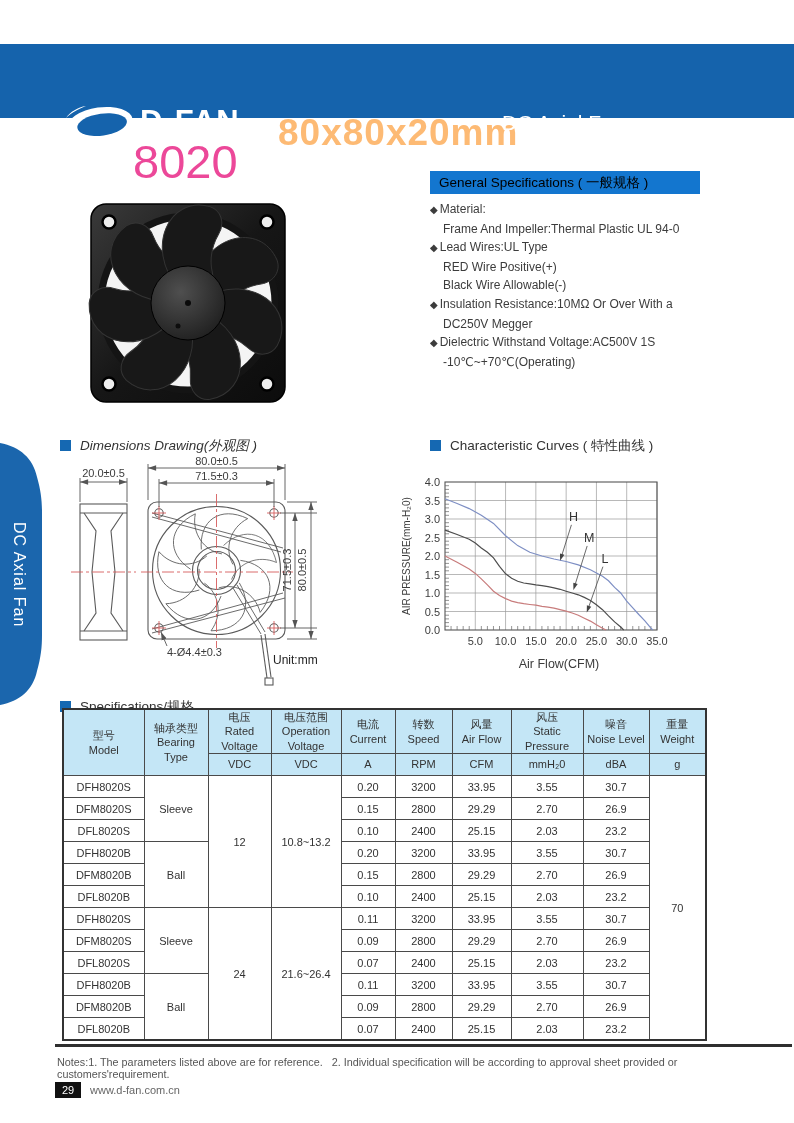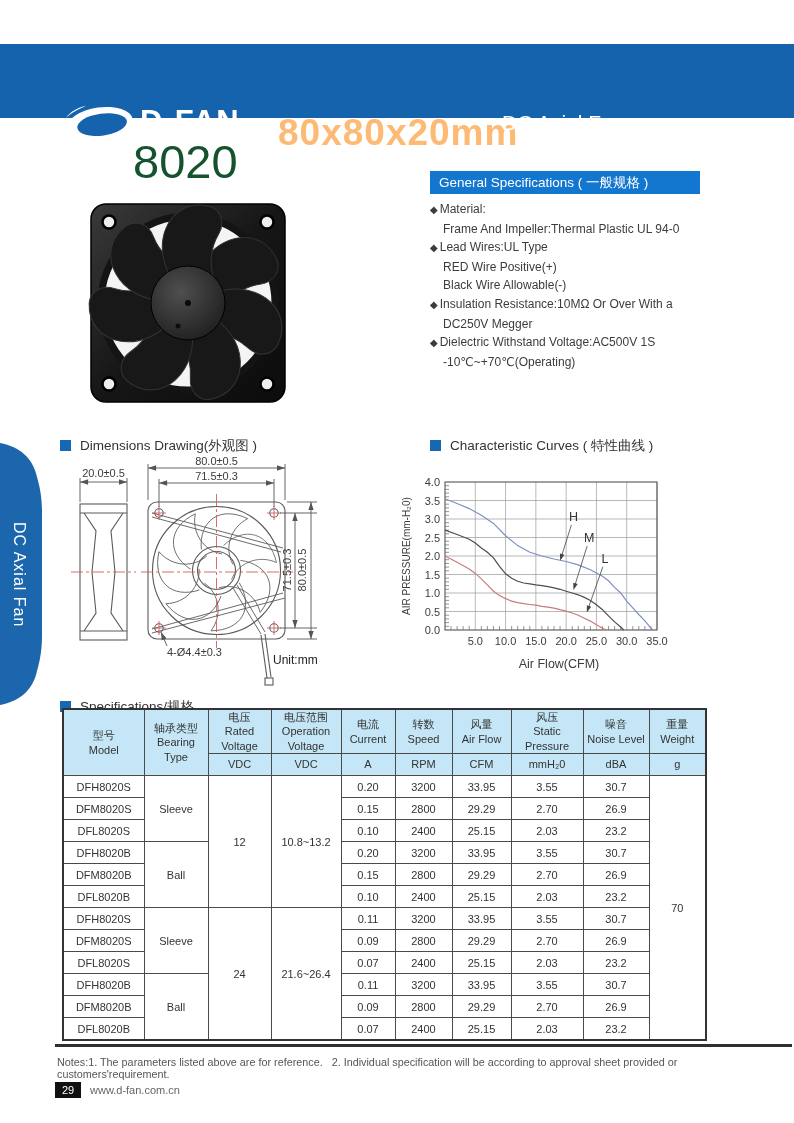--- a/index.html
+++ b/index.html
@@ -9,33 +9,33 @@
   .band{position:absolute;left:0;top:44px;width:794px;height:74px;background:#1563ac;}
   .brand{position:absolute;left:140px;top:60px;color:#fff;font-size:31px;font-weight:bold;letter-spacing:1px;}
   .size-title{position:absolute;left:278px;top:68px;color:#fdba74;font-size:37px;font-weight:bold;letter-spacing:1px;}
   .product-title{position:absolute;left:502px;top:67px;color:#fff;font-size:21px;}
   .logo-svg{position:absolute;left:60px;top:54px;}
   
   .tab-svg{position:absolute;left:0;top:443px;}
   .tab-label{position:absolute;left:4px;top:455px;height:240px;width:30px;display:flex;align-items:center;justify-content:center;
              writing-mode:vertical-rl;color:#fff;font-size:16px;letter-spacing:1px;}
   
-  .model-no{position:absolute;left:133px;top:134px;font-size:47px;color:#14532d;}
+  .model-no{position:absolute;left:133px;top:134px;font-size:47px;color:#ec4899;}
   .fan-photo{position:absolute;left:88px;top:198px;}
   
-  .gs-bar{position:absolute;left:430px;top:171px;width:270px;height:23px;background:#1376cf;color:#ffffff;
+  .gs-bar{position:absolute;left:430px;top:171px;width:270px;height:23px;background:#1376cf;color:#000000;
           font-size:13.5px;line-height:23px;padding-left:9px;box-sizing:border-box;}
   .gs-list{position:absolute;left:430px;top:200px;width:320px;font-size:12px;color:#3c3c3c;}
   .gs-line{line-height:18.6px;white-space:nowrap;}
   .gs-line .dia{font-size:10px;margin-right:2px;color:#3c3c3c;}
   .gs-line.cont{padding-left:13px;}
   
   .sec-title{position:absolute;font-size:13.5px;color:#333;}
   .sec-sq{display:inline-block;width:11px;height:11px;background:#1568b2;margin-right:9px;vertical-align:-1px;}
-  .st-dims{left:60px;top:437px;}
+  .st-dims{left:60px;top:437px;font-style:italic;}
   .st-curves{left:430px;top:437px;}
   .st-specs{left:60px;top:684px;margin-top:14px;}
   .dims-svg{position:absolute;left:55px;top:452px;}
   .curves-svg{position:absolute;left:398px;top:452px;}
   
   .spec-table{position:absolute;left:62px;top:708px;border-collapse:collapse;table-layout:fixed;
               font-size:11px;color:#333;}
   .spec-table th,.spec-table td{border:1px solid #4a4a4a;text-align:center;vertical-align:middle;padding:0 2px;}
   .spec-table{border:2px solid #333;}
   .spec-table th{background:#c4e6f6;font-weight:normal;line-height:1.3;}

